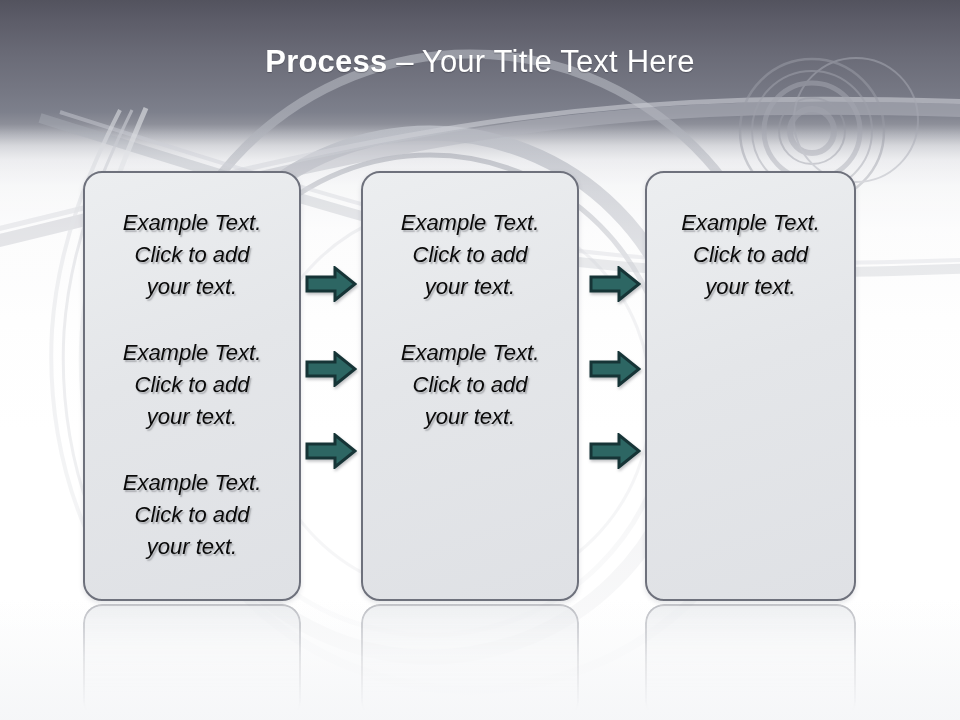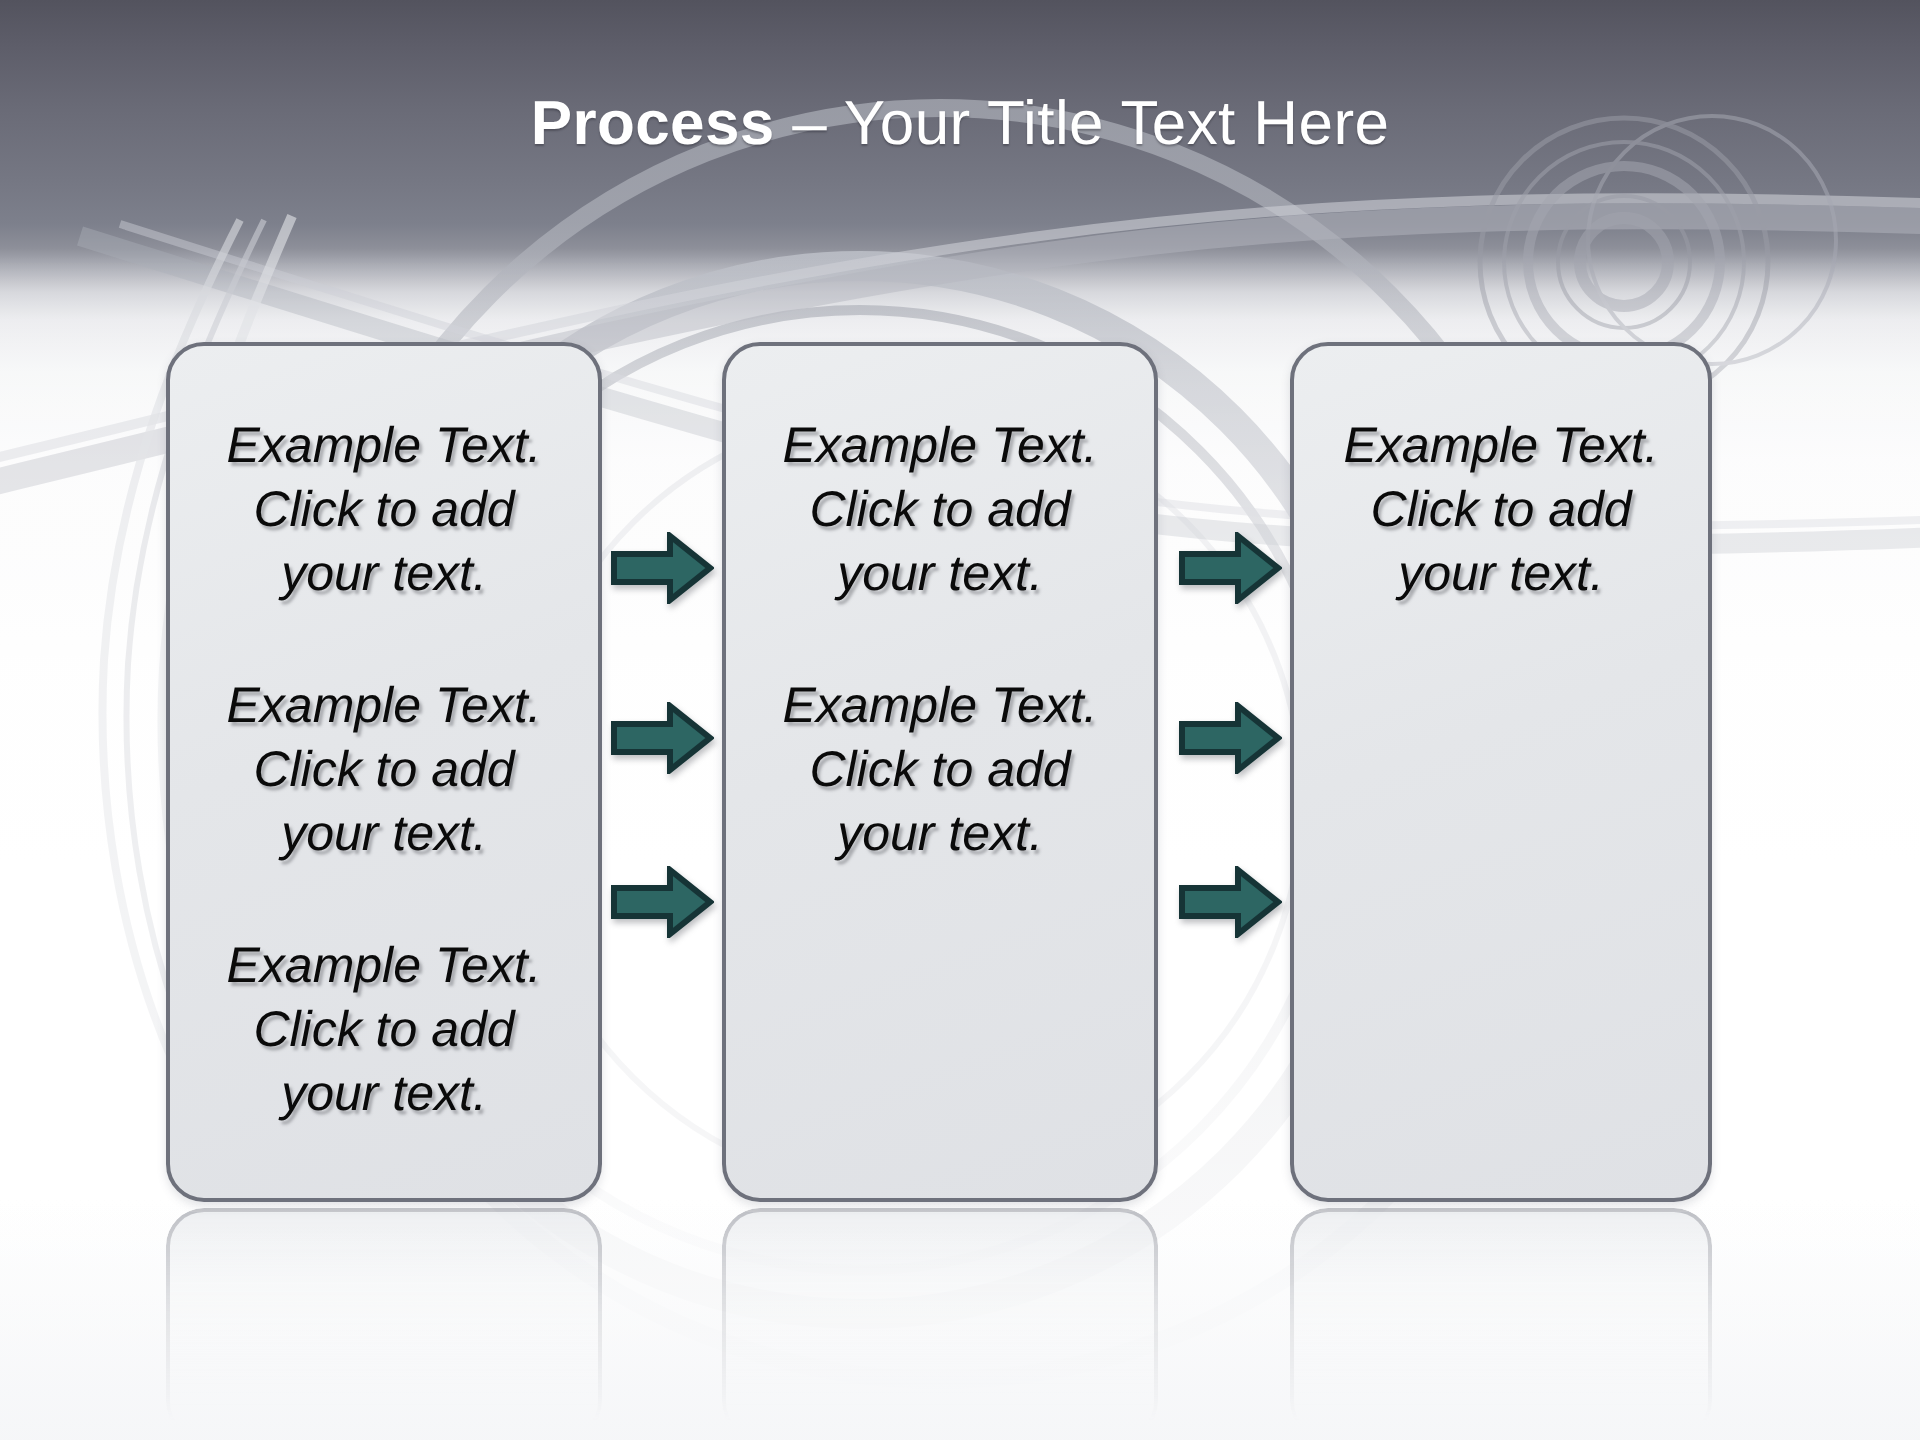--- a/index.html
+++ b/index.html
@@ -114,21 +114,21 @@
     padding-top: 34px;
     display: flex;
     flex-direction: column;
     align-items: center;
     gap: 34px;
   }
   .block {
     width: 88%;
     text-align: center;
     font-style: italic;
-    font-size: 25px;
+    font-size: 22px;
     line-height: 32px;
     color: #0a0a0a;
     text-shadow: 1.5px 2px 1.5px rgba(120,122,128,0.55);
     white-space: pre-line;
   }
 
   #box-1 { left: 83px;  top: 171px; width: 218px; height: 430px; }
   #box-2 { left: 361px; top: 171px; width: 218px; height: 430px; }
   #box-3 { left: 645px; top: 171px; width: 211px; height: 430px; }
 

